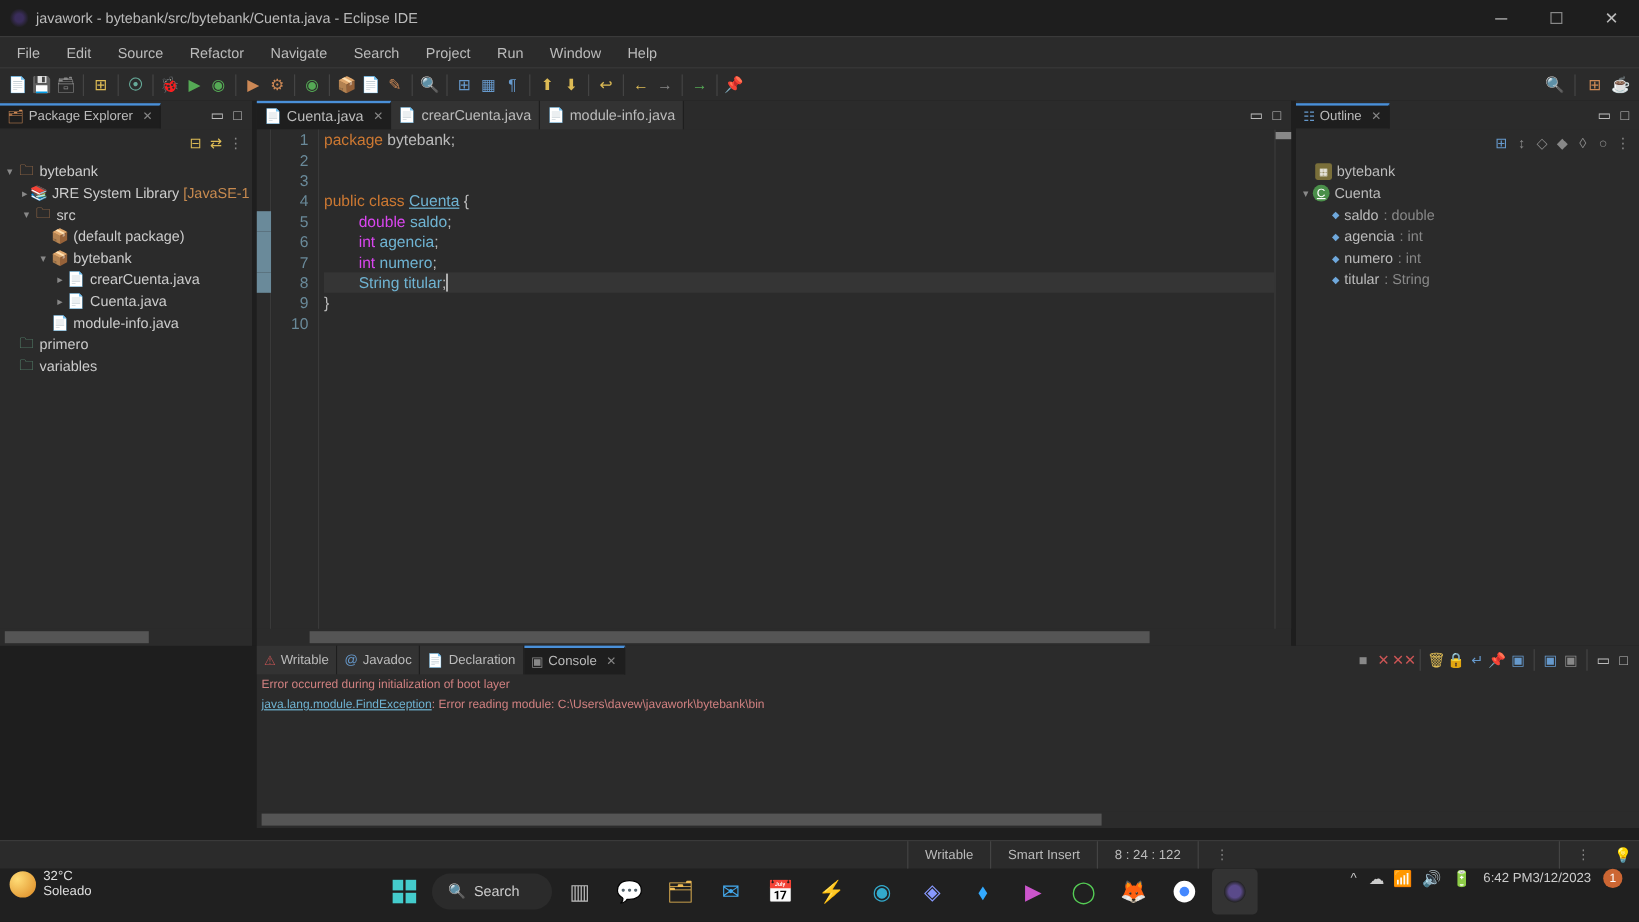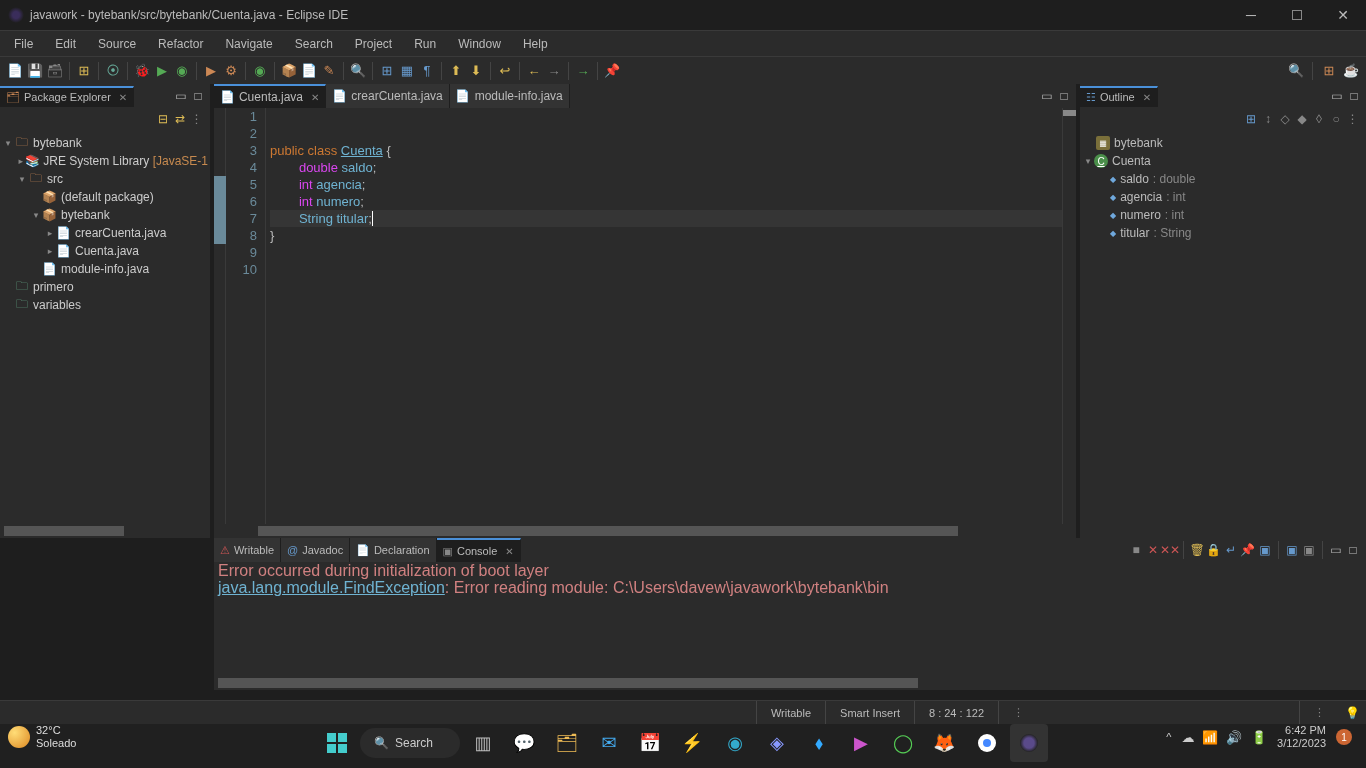--- a/index.html
+++ b/index.html
@@ -60,36 +60,36 @@
 .ot-icon { width:14px; height:14px; border-radius:50%; display:inline-flex; align-items:center; justify-content:center; font-size:10px; margin-right:4px; }
 .ot-icon.pkg { background:#7a6f3a; color:#fff; border-radius:2px; font-size:8px;}
 .ot-icon.cls { background:#4a8f4a; color:#fff; }
 .ot-triangle { color:#6fa8dc; margin-right:4px; font-size:8px;}
 .ot-type { color:#888; margin-left:4px;}
 .bottom-panel { height: 152px; background: #2b2b2b; display:flex; flex-direction:column; margin-left:214px; }
 .bottom-tabs { height: 24px; display:flex; align-items:stretch; }
 .bottom-tabs .tab { font-size: 11px;}
 .bottom-tabs .spacer { flex:1; display:flex; justify-content:flex-end; align-items:center; gap:3px; padding-right:6px;}
 .console-meta { font-size: 11px; color: #888; padding: 2px 4px; white-space:nowrap; overflow:hidden;}
-.console-content { flex:1; font-family: Consolas, monospace; font-size: 16px; padding: 0 4px; line-height:17px; overflow:hidden; white-space:nowrap;}
+.console-content { flex:1; font-family: Consolas, monospace; font-size: 10px; padding: 0 4px; line-height:17px; overflow:hidden; white-space:nowrap;}
 .console-err { color: #d08080; }
 .console-link { color: #6fb3d2; text-decoration: underline; }
 .status-bar { position:absolute; bottom: 44px; left:0; right:0; height: 24px; background: #2b2b2b; border-top: 1px solid #3a3a3a; display:flex; align-items:center; font-size:11px; color:#bbb;}
 .status-cell { padding: 0 14px; border-left: 1px solid #444; height:100%; display:flex; align-items:center;}
 .status-spacer { flex:1;}
 .taskbar { position:absolute; bottom:0; left:0; right:0; height: 44px; background: #202020; display:flex; align-items:flex-start; padding: 0 8px; gap: 6px;}
 .weather { display:flex; align-items:center; gap:6px; color:#ddd; font-size: 12px;}
 .weather-icon { width:22px; height:22px; background: radial-gradient(circle at 30% 30%, #ffdd77, #dd8822); border-radius:50%; }
 .weather-text { display:flex; flex-direction:column; line-height:13px; font-size:11px;}
 .taskbar-center { position:absolute; left:50%; transform:translateX(-50%); display:flex; align-items:center; gap:4px;}
 .taskbar-icon { width:38px; height:38px; display:flex; align-items:center; justify-content:center; border-radius:4px; font-size:18px;}
 .search-box { display:flex; align-items:center; background: #2b2b2b; border-radius: 16px; padding: 4px 14px; height:30px; width:100px; gap:6px; font-size:12px; color:#ccc;}
 .tray { margin-left:auto; display:flex; align-items:center; gap:10px; color:#ccc; padding-right:6px; font-size:11px;}
 .tray-icons { display:flex; gap:8px; font-size:13px;}
-.clock { display:flex; flex-direction:column; align-items:flex-end; line-height:13px;}
+.clock { display:flex; flex-direction:row; align-items:flex-end; line-height:13px;}
 .notif-badge { width:16px; height:16px; background:#cc6633; border-radius:50%; display:flex; align-items:center; justify-content:center; font-size:10px; color:#fff;}
 .divider-v { width:4px; background:#1e1e1e;}
 .kebab { color:#888; letter-spacing:1px;}
 .sq { display:inline-block; border:1px solid #888; }
 </style>
 </head>
 <body>
 
 <div class="titlebar">
   <div class="titlebar-left">
@@ -277,20 +277,21 @@
         <div class="gutter-line">3</div>
         <div class="gutter-line">4</div>
         <div class="gutter-line">5</div>
         <div class="gutter-line">6</div>
         <div class="gutter-line">7</div>
         <div class="gutter-line">8</div>
         <div class="gutter-line">9</div>
         <div class="gutter-line">10</div>
       </div>
       <div class="code">
+        <div class="code-line"><span class="kw-orange">package</span><span class="pln"> bytebank;</span></div>
         <div class="code-line"></div>
         <div class="code-line"></div>
         <div class="code-line"><span class="kw-orange">public</span> <span class="kw-orange">class</span> <span class="cls">Cuenta</span><span class="pln"> {</span></div>
         <div class="code-line">        <span class="typ">double</span> <span class="fld">saldo</span><span class="pln">;</span></div>
         <div class="code-line">        <span class="typ">int</span> <span class="fld">agencia</span><span class="pln">;</span></div>
         <div class="code-line">        <span class="typ">int</span> <span class="fld">numero</span><span class="pln">;</span></div>
         <div class="code-line hl">        <span class="fld">String</span> <span class="fld">titular</span><span class="pln">;</span><span style="border-left:1px solid #fff;"></span></div>
         <div class="code-line"><span class="pln">}</span></div>
         <div class="code-line"></div>
       </div>

